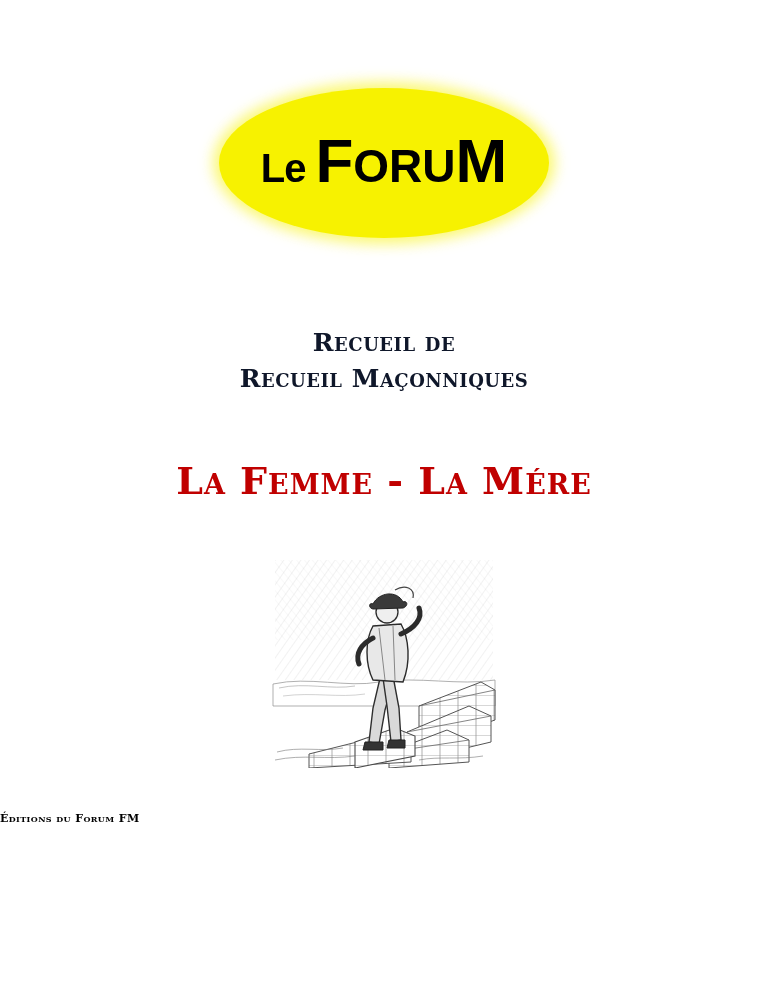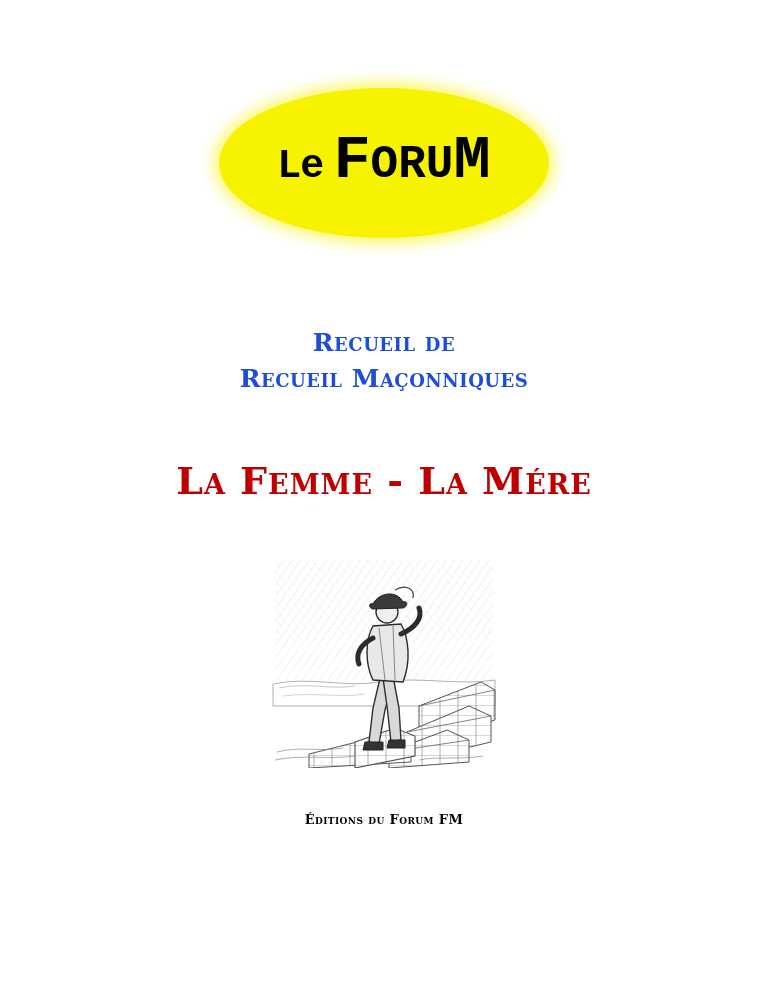--- a/index.html
+++ b/index.html
@@ -35,21 +35,21 @@
     width: 330px;
     height: 150px;
     border-radius: 50%;
     background: #f7f200;
     box-shadow: 0 0 14px 6px rgba(247,242,0,0.55);
     display: flex;
     align-items: center;
     justify-content: center;
   }
   .logo-text {
-    font-family: Liberation Mono, monospace;
+    font-family: Liberation Sans, sans-serif;
     color: #000000;
     white-space: nowrap;
     letter-spacing: 0px;
     line-height: 1;
     transform: translateY(-2px);
   }
   .logo-le {
     font-size: 40px;
     font-weight: bold;
     font-style: normal;
@@ -68,21 +68,21 @@
     font-weight: bold;
   }
 
   
   .subtitle-block {
     position: absolute;
     top: 325px;
     left: 0;
     width: 100%;
     text-align: center;
-    color: #1d4ed8;
+    color: #0f172a;
   }
   .subtitle-line {
     font-family: "DejaVu Serif", serif;
     font-weight: bold;
     font-size: 25px;
     letter-spacing: 0.5px;
     line-height: 1.45;
     font-variant: small-caps;
   }
 
@@ -113,24 +113,23 @@
   .illustration svg {
     display: block;
   }
 
   
   .footer {
     position: absolute;
     top: 812px;
     left: 0;
     width: 100%;
-    text-align: center;
     font-family: "DejaVu Serif", serif;
     font-weight: bold;
-    font-size: 13px;
+    font-size: 11px;
     letter-spacing: 0.4px;
     color: #000000;
     font-variant: small-caps;
   }
 </style>
 </head>
 <body>
 
 <div class="page">
 

